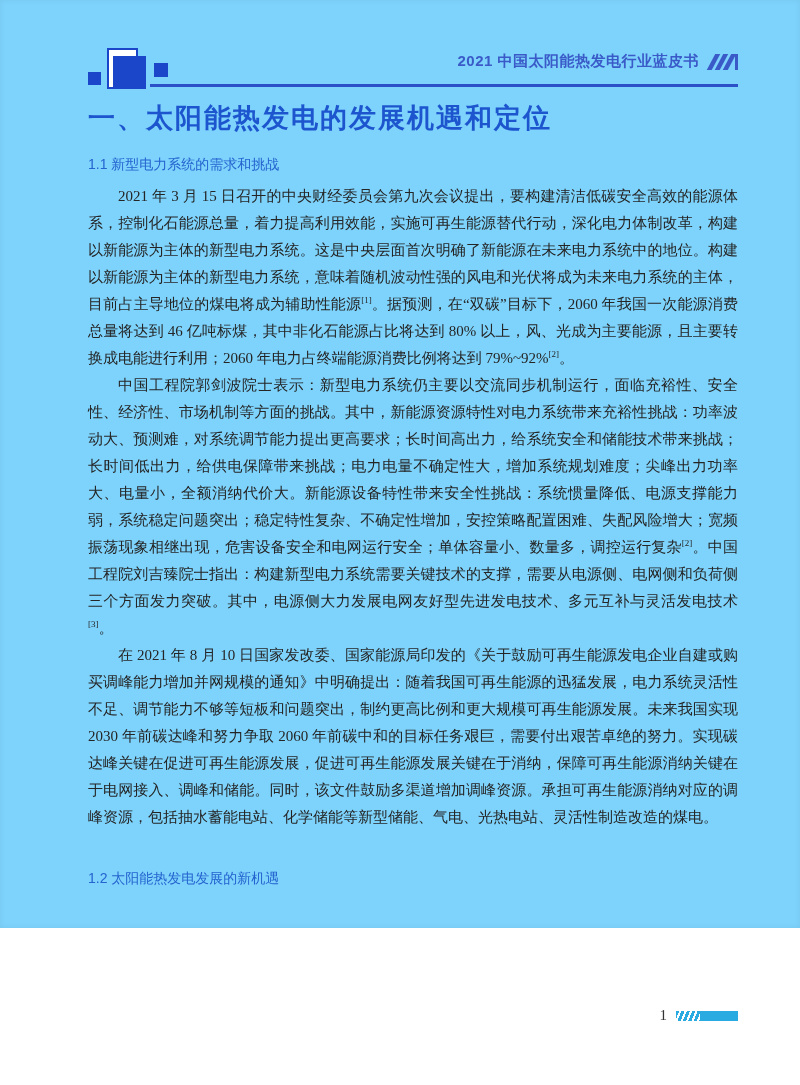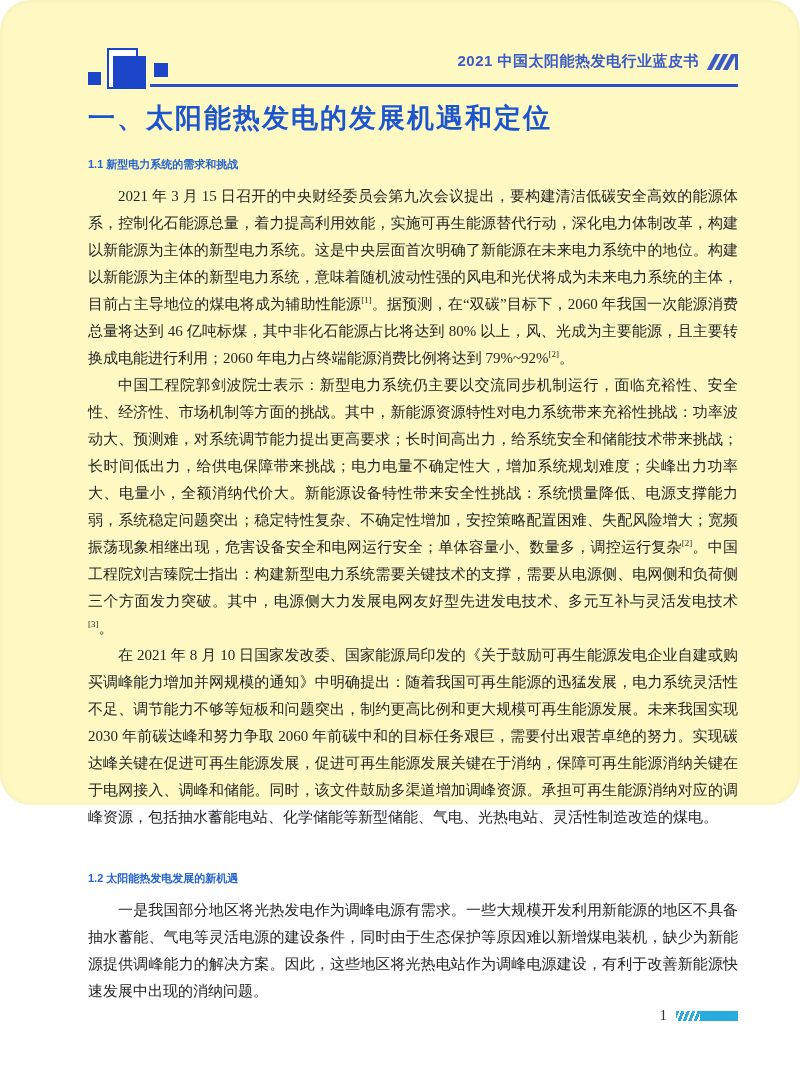--- a/index.html
+++ b/index.html
@@ -12,22 +12,22 @@
     --footer-cyan:#29ABE2;
     --page-num-color:#333333;
   }
   html,body{margin:0;padding:0;}
   body{
     width:800px;height:1085px;
     background:#ffffff;
     font-family:"Liberation Serif","DejaVu Serif",serif;
     overflow:hidden;
   }
-  .page{position:relative;width:800px;height:805px;background:#fef9c3;
-    box-shadow:inset 0 0 6px rgba(0,0,0,0.06);border-radius:31px;}
+  .page{position:relative;width:800px;height:928px;background:#7dd3fc;
+    box-shadow:inset 0 0 6px rgba(0,0,0,0.06);}
 
   
   .logo{position:absolute;left:88px;top:46px;width:90px;height:46px;}
   .logo .sq{position:absolute;}
   .logo .outline{left:19px;top:2px;width:27px;height:37px;border:2px solid var(--logo-blue);background:#fff;}
   .logo .big{left:25px;top:10px;width:33px;height:33px;background:var(--logo-blue);}
   .logo .small-left{left:0;top:26px;width:13px;height:13px;background:var(--logo-blue);}
   .logo .small-right{left:66px;top:17px;width:14px;height:14px;background:var(--logo-blue);}
 
   .header-right{position:absolute;top:52px;right:62px;display:flex;align-items:center;gap:12px;}
@@ -47,21 +47,21 @@
     margin:0;
     font-family:"Liberation Sans","DejaVu Sans",sans-serif;
     font-size:27px;font-weight:bold;color:var(--title-blue);
     letter-spacing:2px;line-height:34px;
   }
   main{display:block;margin-top:18px;}
   section+section{margin-top:36px;}
   h2{
     margin:0 0 7px 0;
     font-family:"Liberation Sans","DejaVu Sans",sans-serif;
-    font-size:11px;font-weight:bold;color:var(--heading-blue);
+    font-size:14px;font-weight:normal;color:var(--heading-blue);
     line-height:23px;
   }
   .paras p{
     margin:0;
     font-size:15px;line-height:27px;
     color:var(--text-color);
     text-indent:2em;text-align:justify;
   }
   .paras sup{font-size:9px;line-height:0;}
 
@@ -105,21 +105,20 @@
         <h2>1.1 新型电力系统的需求和挑战</h2>
         <div class="paras">
             <p><span>2021 年 3 月 15 日召开的中央财经委员会第九次会议提出，要构建清洁低碳安全高效的能源体系，控制化石能源总量，着力提高利用效能，实施可再生能源替代行动，深化电力体制改革，构建以新能源为主体的新型电力系统。这是中央层面首次明确了新能源在未来电力系统中的地位。构建以新能源为主体的新型电力系统，意味着随机波动性强的风电和光伏将成为未来电力系统的主体，目前占主导地位的煤电将成为辅助性能源</span><sup>[1]</sup><span>。据预测，在“双碳”目标下，2060 年我国一次能源消费总量将达到 46 亿吨标煤，其中非化石能源占比将达到 80% 以上，风、光成为主要能源，且主要转换成电能进行利用；2060 年电力占终端能源消费比例将达到 79%~92%</span><sup>[2]</sup><span>。</span></p>
             <p><span>中国工程院郭剑波院士表示：新型电力系统仍主要以交流同步机制运行，面临充裕性、安全性、经济性、市场机制等方面的挑战。其中，新能源资源特性对电力系统带来充裕性挑战：功率波动大、预测难，对系统调节能力提出更高要求；长时间高出力，给系统安全和储能技术带来挑战；长时间低出力，给供电保障带来挑战；电力电量不确定性大，增加系统规划难度；尖峰出力功率大、电量小，全额消纳代价大。新能源设备特性带来安全性挑战：系统惯量降低、电源支撑能力弱，系统稳定问题突出；稳定特性复杂、不确定性增加，安控策略配置困难、失配风险增大；宽频振荡现象相继出现，危害设备安全和电网运行安全；单体容量小、数量多，调控运行复杂</span><sup>[2]</sup><span>。中国工程院刘吉臻院士指出：构建新型电力系统需要关键技术的支撑，需要从电源侧、电网侧和负荷侧三个方面发力突破。其中，电源侧大力发展电网友好型先进发电技术、多元互补与灵活发电技术</span><sup>[3]</sup><span>。</span></p>
             <p><span>在 2021 年 8 月 10 日国家发改委、国家能源局印发的《关于鼓励可再生能源发电企业自建或购买调峰能力增加并网规模的通知》中明确提出：随着我国可再生能源的迅猛发展，电力系统灵活性不足、调节能力不够等短板和问题突出，制约更高比例和更大规模可再生能源发展。未来我国实现 2030 年前碳达峰和努力争取 2060 年前碳中和的目标任务艰巨，需要付出艰苦卓绝的努力。实现碳达峰关键在促进可再生能源发展，促进可再生能源发展关键在于消纳，保障可再生能源消纳关键在于电网接入、调峰和储能。同时，该文件鼓励多渠道增加调峰资源。承担可再生能源消纳对应的调峰资源，包括抽水蓄能电站、化学储能等新型储能、气电、光热电站、灵活性制造改造的煤电。</span></p>
           </div>
       </section>
       <section>
         <h2>1.2 太阳能热发电发展的新机遇</h2>
         <div class="paras">
-            <p><span>一是我国部分地区将光热发电作为调峰电源有需求。一些大规模开发利用新能源的地区不具备抽水蓄能、气电等灵活电源的建设条件，同时由于生态保护等原因难以新增煤电装机，缺少为新能源提供调峰能力的解决方案。因此，这些地区将光热电站作为调峰电源建设，有利于改善新能源快速发展中出现的消纳问题。</span></p>
           </div>
       </section>
     </main>
   </div>
 
   <footer>
     <span class="pagenum">1</span>
     <span class="footer-bar">
       <span class="stripes"></span>
     </span>

